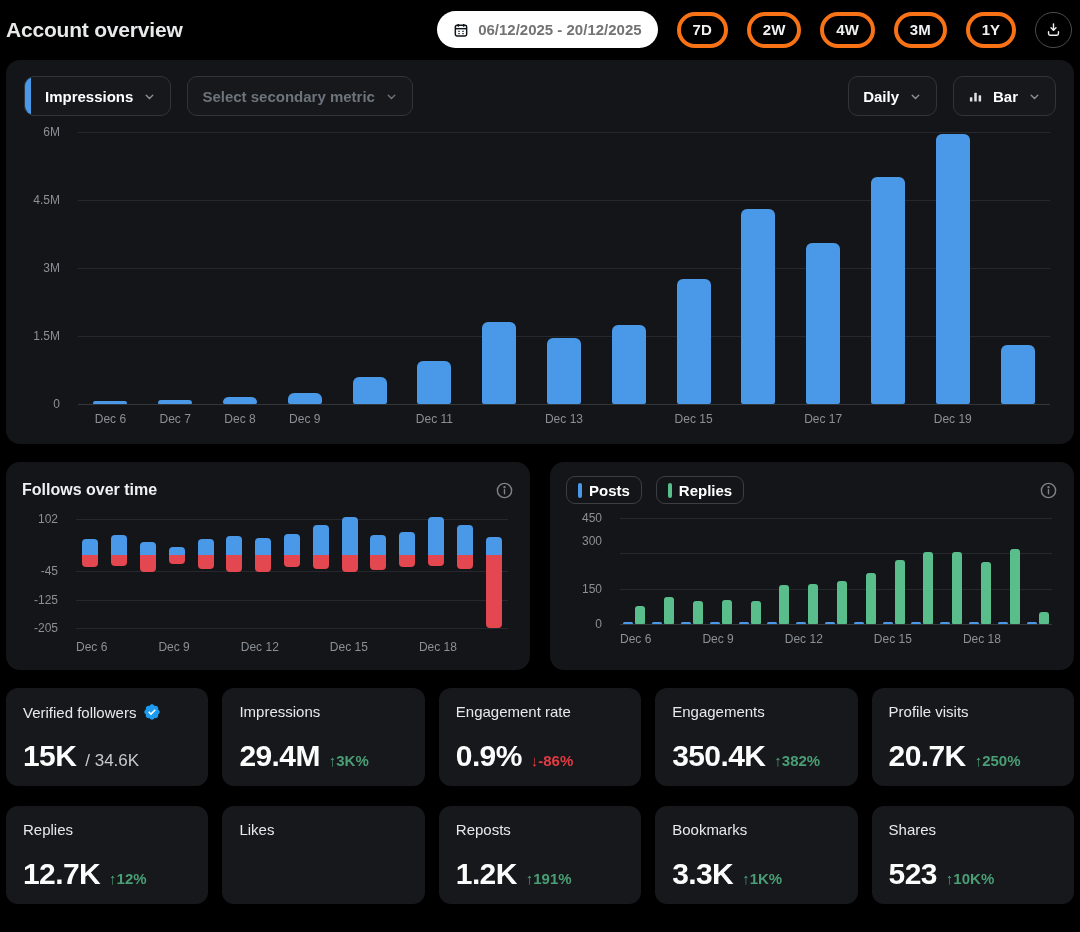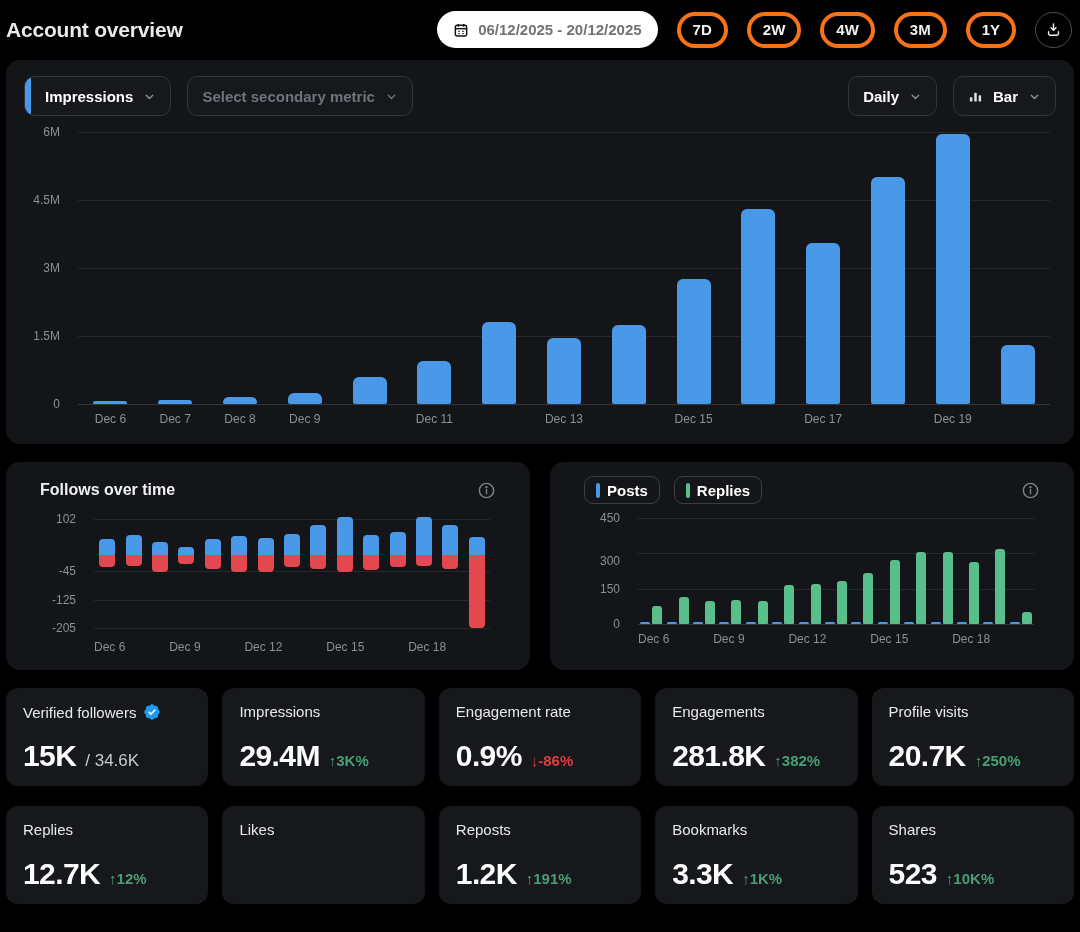--- a/index.html
+++ b/index.html
@@ -43,21 +43,21 @@
   .gline { position:absolute; left:0; right:0; height:1px; background:#25282c; }
   .gline.zero { background:#33373c; }
   .slots { position:absolute; inset:0; display:flex; }
   .slot { flex:1; position:relative; }
   .bar { position:absolute; left:50%; transform:translateX(-50%); background:#4a99e9;
     border-radius:6px 6px 2px 2px; }
   .xrow { position:absolute; left:54px; right:6px; display:flex; }
   .xlab { flex:1; text-align:center; font-size:12px; color:#8a9096; white-space:nowrap; }
 
   .mid-row { display:flex; gap:20px; margin:18px 6px 0 6px; }
-  .mid-panel { flex:1; height:208px; padding:14px 34px; overflow:hidden; }
+  .mid-panel { flex:1; height:208px; padding:14px 16px; overflow:hidden; }
   .panel-head { display:flex; align-items:center; height:28px; }
   .panel-head h2 { font-size:16px; font-weight:700; color:#eef0f1; }
   .info { margin-left:auto; background:none; border:none; cursor:pointer; display:flex; }
   .legend { display:flex; gap:14px; }
   .chip { display:flex; align-items:center; gap:7px; border:1px solid #3b3f44; border-radius:9px;
     background:transparent; padding:0 11px; height:28px; color:#fff; font-weight:700; font-size:15px;
     font-family:inherit; cursor:pointer; }
   .chip .swatch { width:4px; height:15px; border-radius:2px; }
 
   .dbar { position:absolute; width:16px; left:50%; transform:translateX(-50%); }
@@ -354,21 +354,21 @@
         <svg width="19" height="19" viewBox="0 0 24 24" fill="none" stroke="#7d8287" stroke-width="1.8" stroke-linecap="round">
             <circle cx="12" cy="12" r="9"></circle>
             <path d="M12 11v5"></path>
             <circle cx="12" cy="7.8" r="0.6" fill="#7d8287"></circle>
           </svg>
       </button>
     </div>
     <div class="chart" id="postsChart" style="height:140px; margin-top:14px;">
         <div class="ycol">
           <div class="ylab" style="top: 0px;">450</div>
-          <div class="ylab" style="top: 43px;">300</div>
+          <div class="ylab" style="top: 23px;">300</div>
           <div class="ylab" style="top: 70.6667px;">150</div>
           <div class="ylab" style="top: 106px;">0</div>
         </div>
         <div class="plot" style="height: 106px;">
           <div class="gline" style="top: 0px;"></div>
           <div class="gline" style="top: 35.3333px;"></div>
           <div class="gline" style="top: 70.6667px;"></div>
           <div class="gline zero" style="top: 106px;"></div>
           <div class="slots">
             <div class="slot" style="height: 106px;">
@@ -516,21 +516,21 @@
       <div class="valrow">
         <span class="val">0.9%</span>
         <span class="delta down">↓-86%</span>
       </div>
     </div>
     <div class="card">
       <div class="lblrow">
         <span>Engagements</span>
       </div>
       <div class="valrow">
-        <span class="val">281.8K</span>
+        <span class="val">350.4K</span>
         <span class="delta up">↑382%</span>
       </div>
     </div>
     <div class="card">
       <div class="lblrow">
         <span>Profile visits</span>
       </div>
       <div class="valrow">
         <span class="val">20.7K</span>
         <span class="delta up">↑250%</span>

